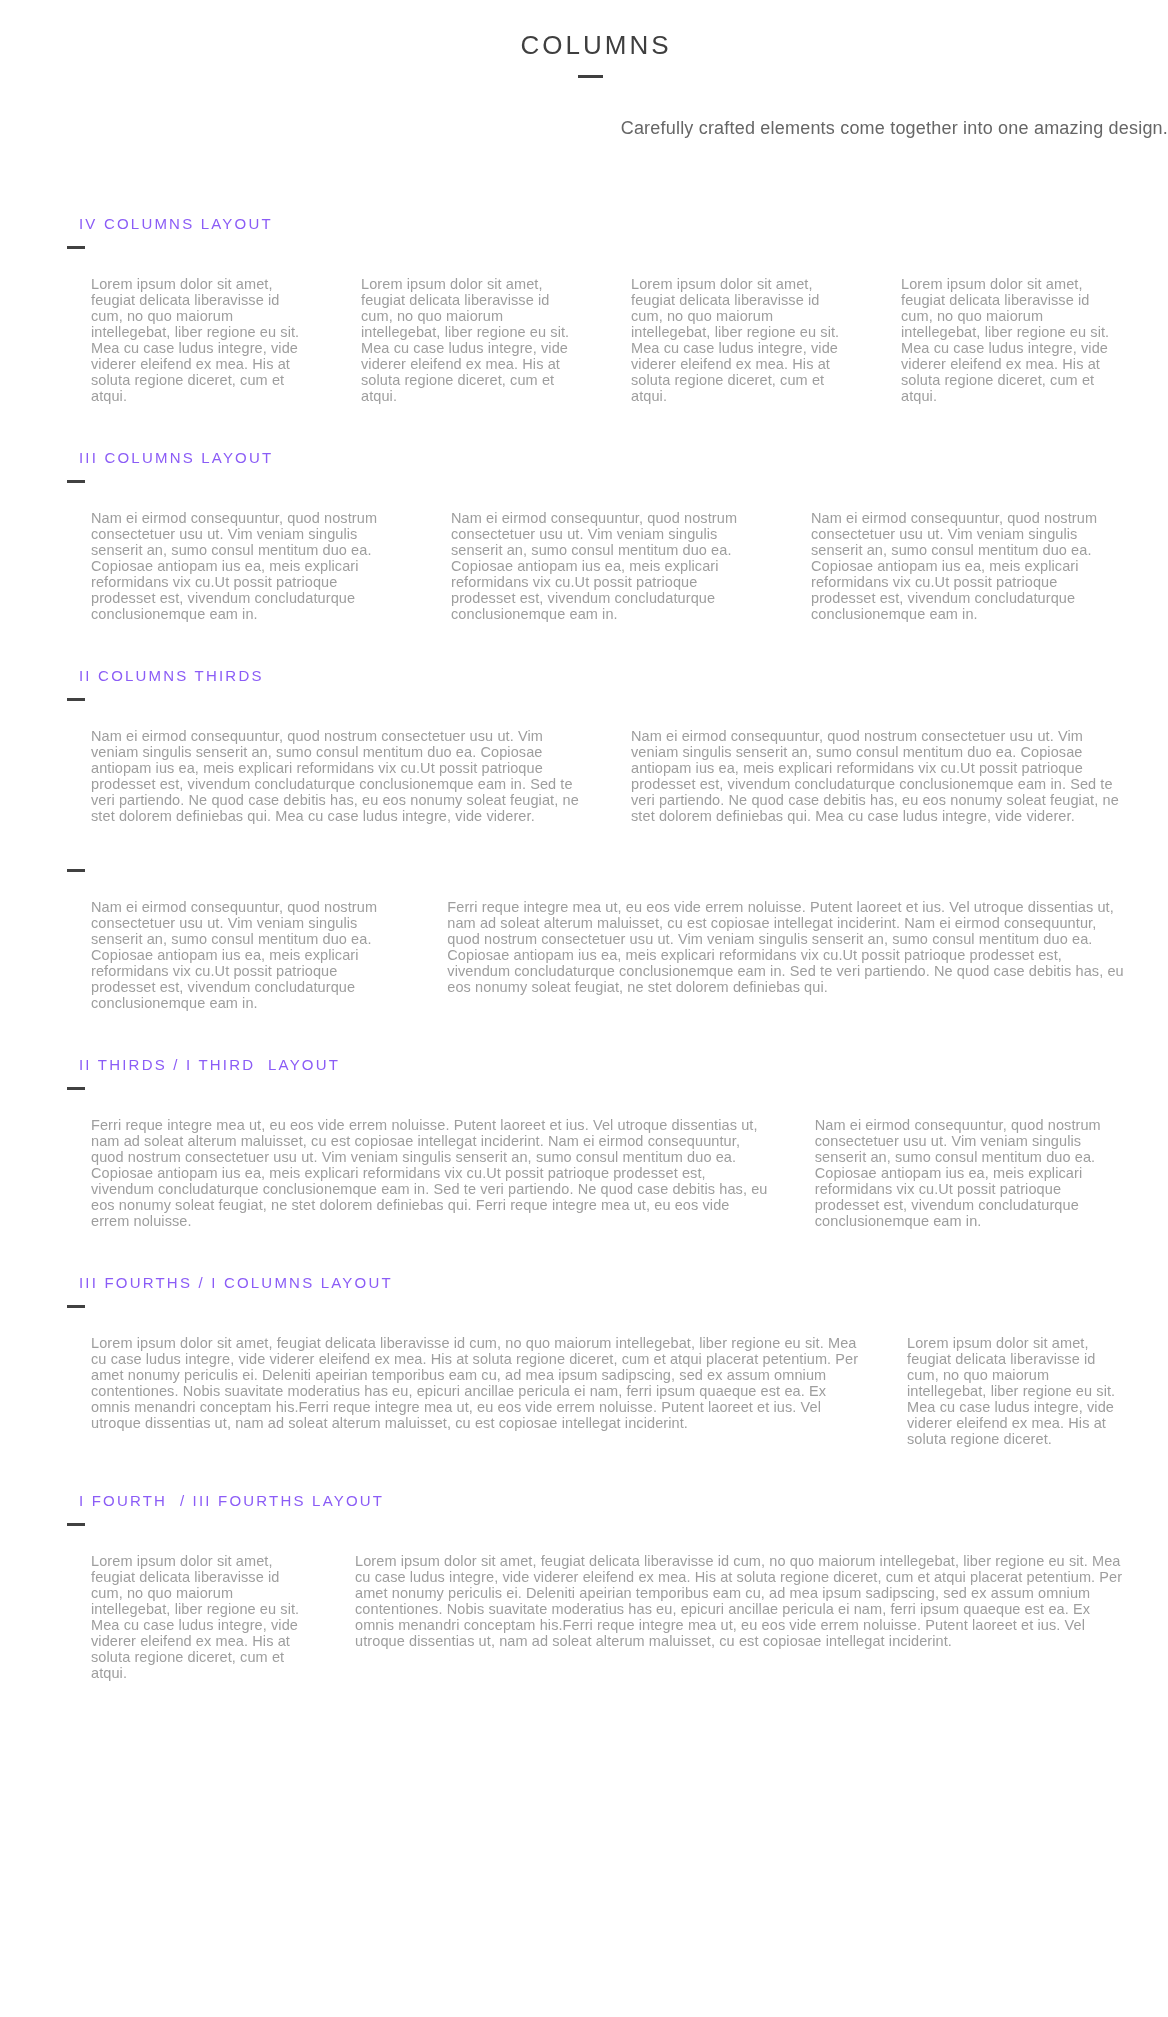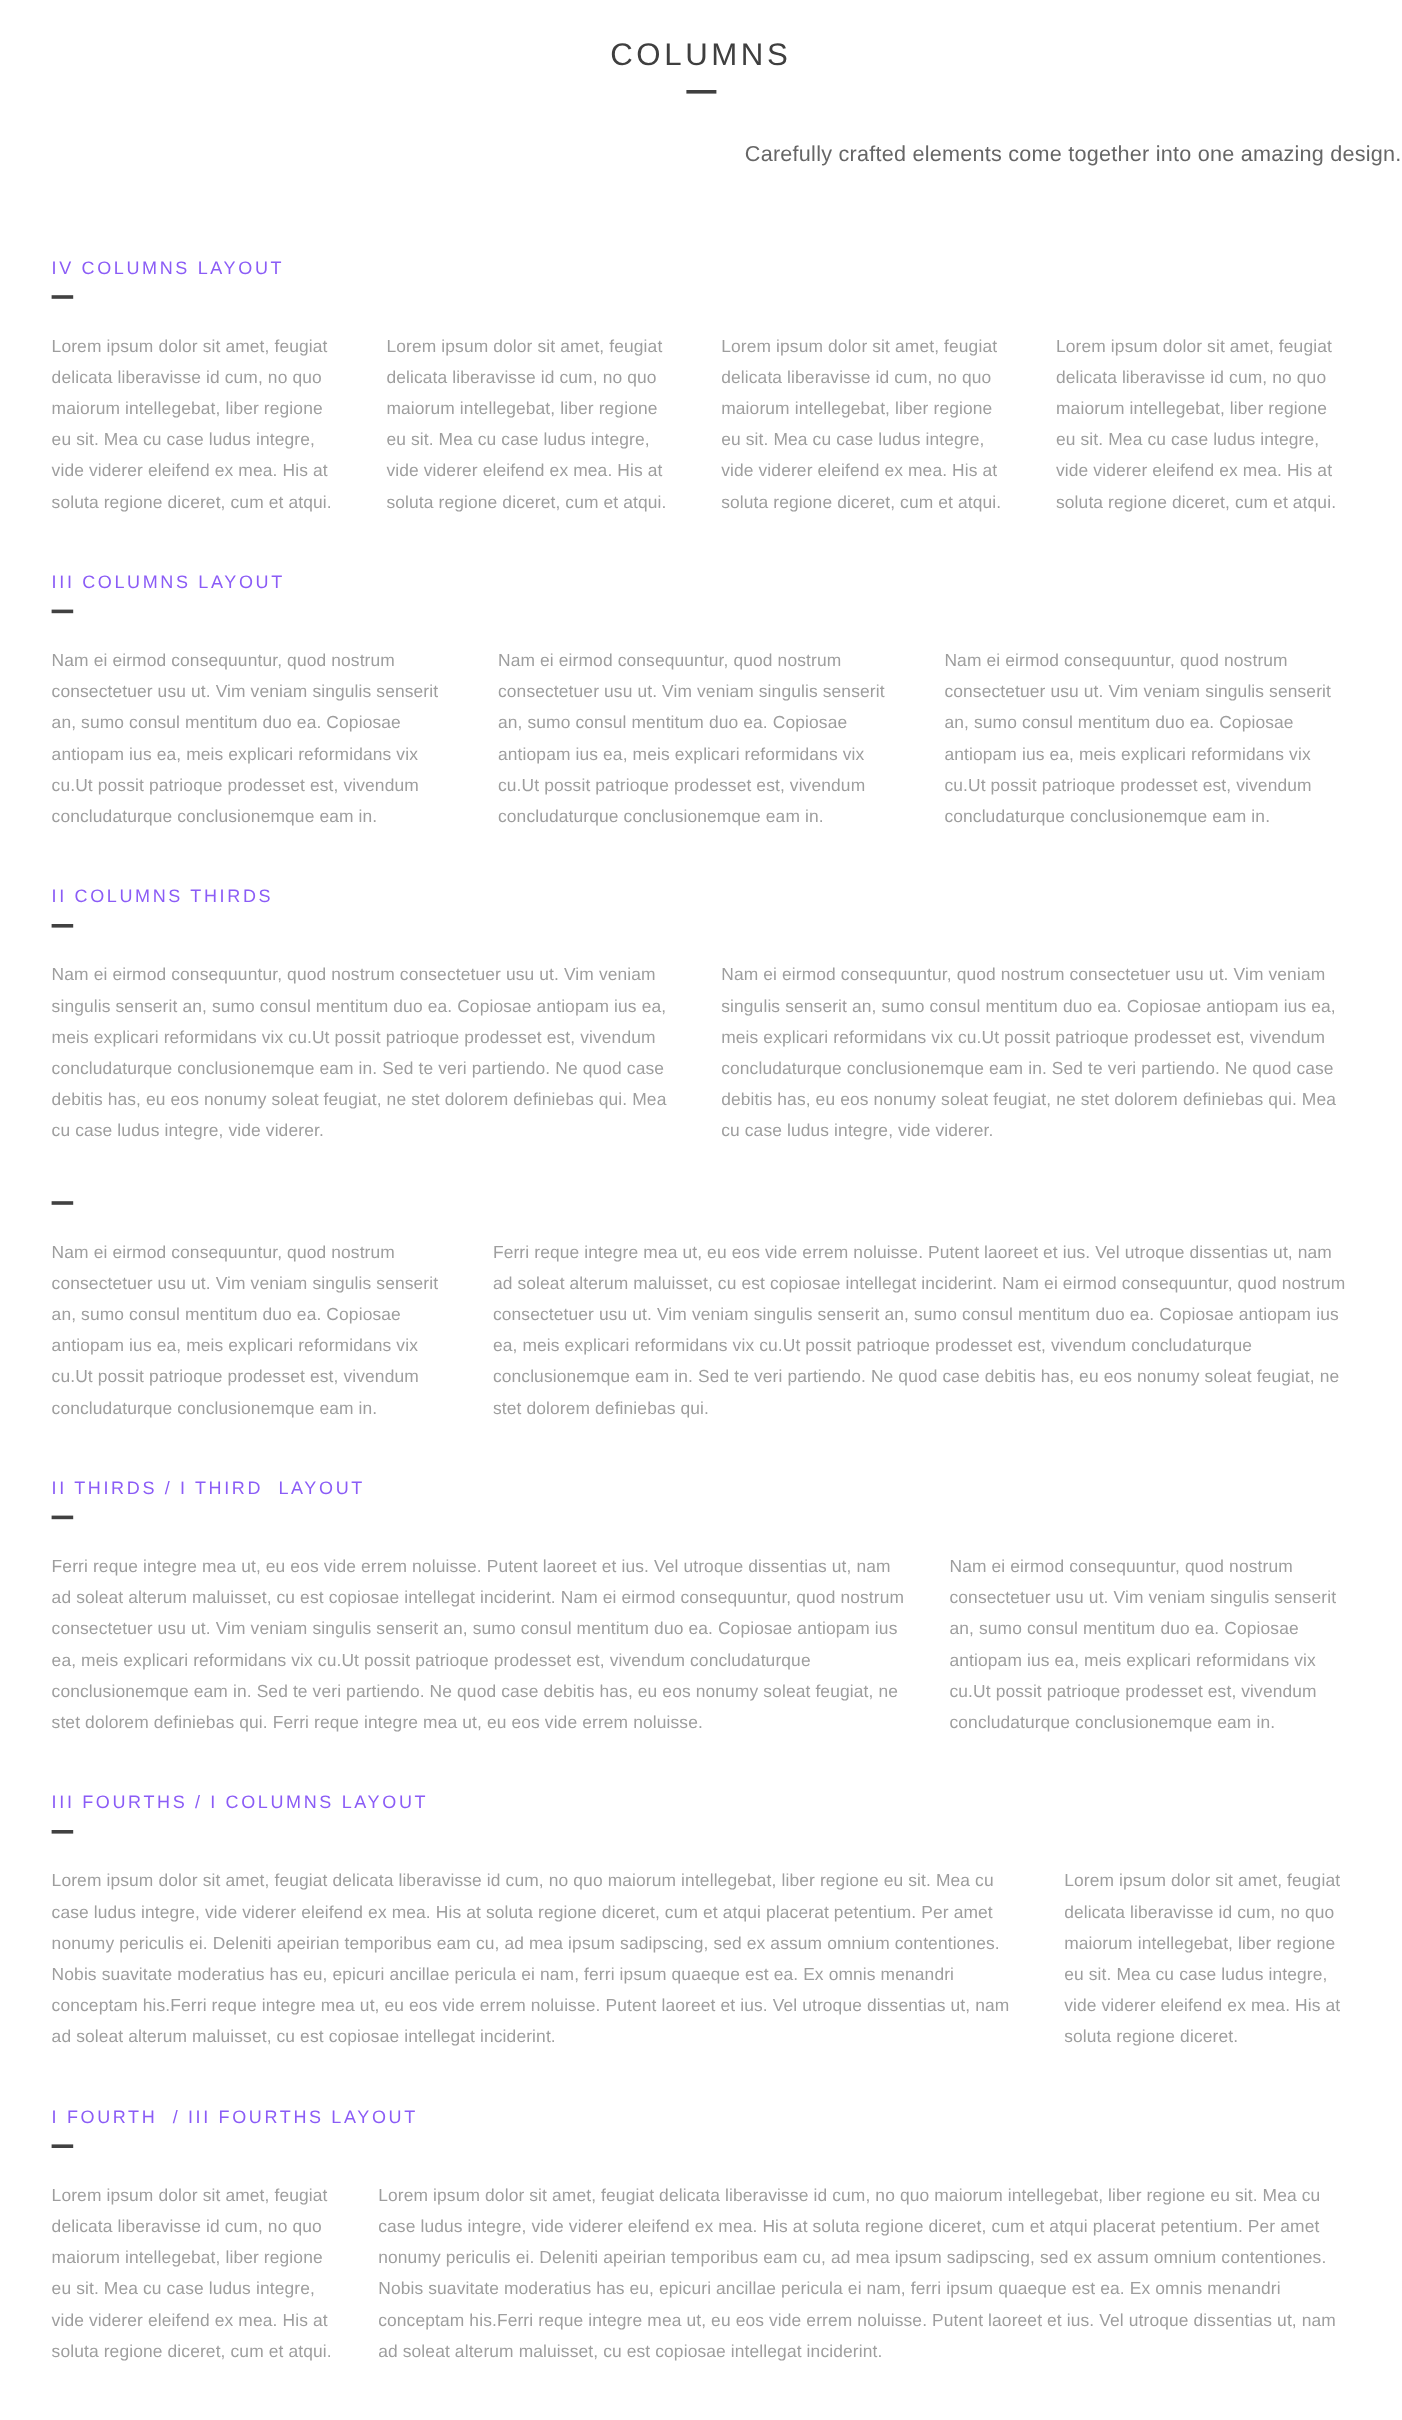--- a/index.html
+++ b/index.html
@@ -1,15 +1,15 @@
 <!DOCTYPE html>
 <html><head>
 <meta charset="utf-8">
 <style>
-  * { box-sizing: border-box; }
+  * { box-sizing: border-box; padding-left: 12px; }
   html, body { margin: 0; padding: 0; background: #ffffff; }
   body {
     width: 1168px;
     font-family: "Liberation Sans", sans-serif;
     -webkit-font-smoothing: antialiased;
   }
   .page {
     width: 1168px;
     height: 2017px;
     overflow: hidden;
@@ -59,21 +59,21 @@
     background: #414141;
     margin: 13px 0 27px 0;
   }
   .cols {
     display: grid;
     gap: 0 34px;
   }
   .cols p {
     margin: 0;
     font-size: 14.5px;
-    line-height: 26px;
+    line-height: 16px;
     color: #9e9e9e;
     letter-spacing: 0.1px;
   }
   .cols-4 { grid-template-columns: repeat(4, 1fr); }
   .cols-3 { grid-template-columns: repeat(3, 1fr); }
   .cols-2 { grid-template-columns: repeat(2, 1fr); }
   .cols-1-2 { grid-template-columns: 1fr 2.14fr; }
   .cols-2-1 { grid-template-columns: 2.14fr 1fr; }
   .cols-3-1 { grid-template-columns: 3.4fr 1fr; }
   .cols-1-3 { grid-template-columns: 1fr 3.4fr; }

